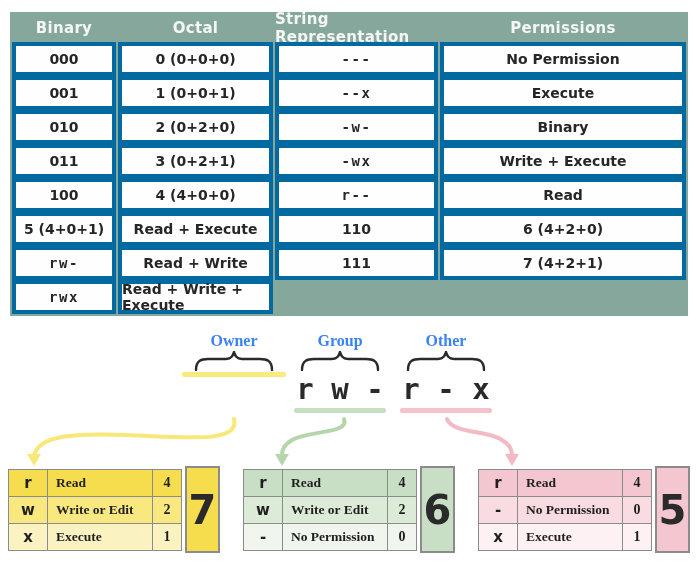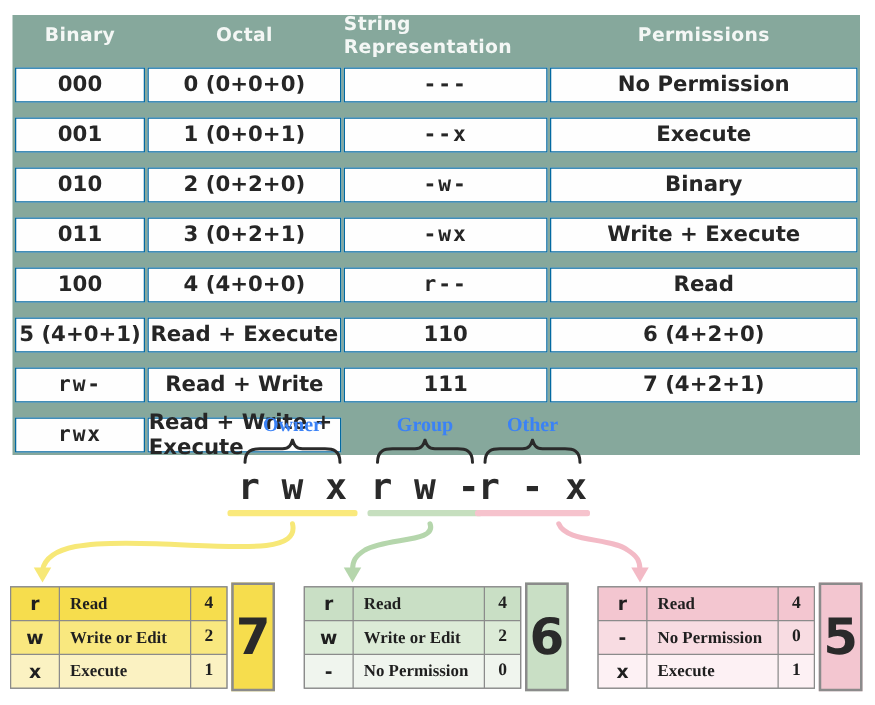--- a/index.html
+++ b/index.html
@@ -2,30 +2,30 @@
 <html><head>
 <meta charset="utf-8">
 <style>
   html,body{margin:0;padding:0;background:#ffffff;}
   body{width:700px;height:564px;position:relative;overflow:hidden;
        font-family:"DejaVu Sans",sans-serif;color:#262626;}
 
   
   .ptable{position:absolute;left:10px;top:12px;width:678px;box-sizing:border-box;
           background:#86a89c;padding:2px;display:grid;
-          grid-template-columns:104px 155px 163px 1fr;gap:12px 2px;}
+          grid-template-columns:104px 155px 163px 1fr;gap:0 2px;}
   .th{background:#86a89c;color:#f4f7f5;font-weight:bold;font-size:15px;height:28px;
       display:flex;align-items:center;justify-content:center;letter-spacing:.3px;}
-  .td{background:#fefefe;border:1px solid #0369a1;color:#262626;font-weight:bold;
-      font-size:17px;height:26px;display:flex;align-items:center;justify-content:center;}
+  .td{background:#fefefe;border:4px solid #0369a1;color:#262626;font-weight:bold;
+      font-size:14px;height:26px;display:flex;align-items:center;justify-content:center;}
   .mono{font-family:"DejaVu Sans Mono",monospace;letter-spacing:1.5px;}
 
   
   .group{position:absolute;top:331px;text-align:center;}
-  .g0{left:182px;width:104px}.g1{left:294px;width:92px}.g2{left:380px;width:92px}
+  .g0{left:182px;width:104px}.g1{left:294px;width:92px}.g2{left:400px;width:92px}
   .group-label{font-family:"Liberation Serif",serif;font-weight:bold;font-size:16px;
                color:#3b82f6;height:20px;line-height:20px;}
   .brace{display:block;margin:0 auto;}
   .brace path{fill:none;stroke:#2a2a2a;stroke-width:2.4;stroke-linecap:round;}
   .letters{font-family:"DejaVu Sans Mono",monospace;font-weight:bold;font-size:29px;
            line-height:36px;color:#2a2a2a;white-space:pre;}
   .underline{height:5px;margin-top:1px;border-radius:2px;}
   .u-yellow{background:#fae97c}.u-green{background:#c6dfbf}.u-pink{background:#f6c3cd}
 
   
@@ -103,21 +103,20 @@
   <div class="td">7 (4+2+1)</div>
   <div class="td mono">rwx</div>
   <div class="td">Read + Write + Execute</div>
 </div>
 
 <div class="group g0">
   <div class="group-label">Owner</div>
   <svg class="brace" width="82" height="20" viewBox="0 0 82 20">
     <path d="M3,19 C3,9 9,8 15,8 L33,8 C39,8 40,4 41,1 C42,4 43,8 49,8 L67,8 C73,8 79,9 79,19"></path>
   </svg>
-  <div class="letters">r w x</div>
   <div class="underline u-yellow"></div>
 </div>
 
 <div class="group g1">
   <div class="group-label">Group</div>
   <svg class="brace" width="82" height="20" viewBox="0 0 82 20">
     <path d="M3,19 C3,9 9,8 15,8 L33,8 C39,8 40,4 41,1 C42,4 43,8 49,8 L67,8 C73,8 79,9 79,19"></path>
   </svg>
   <div class="letters">r w -</div>
   <div class="underline u-green"></div>

